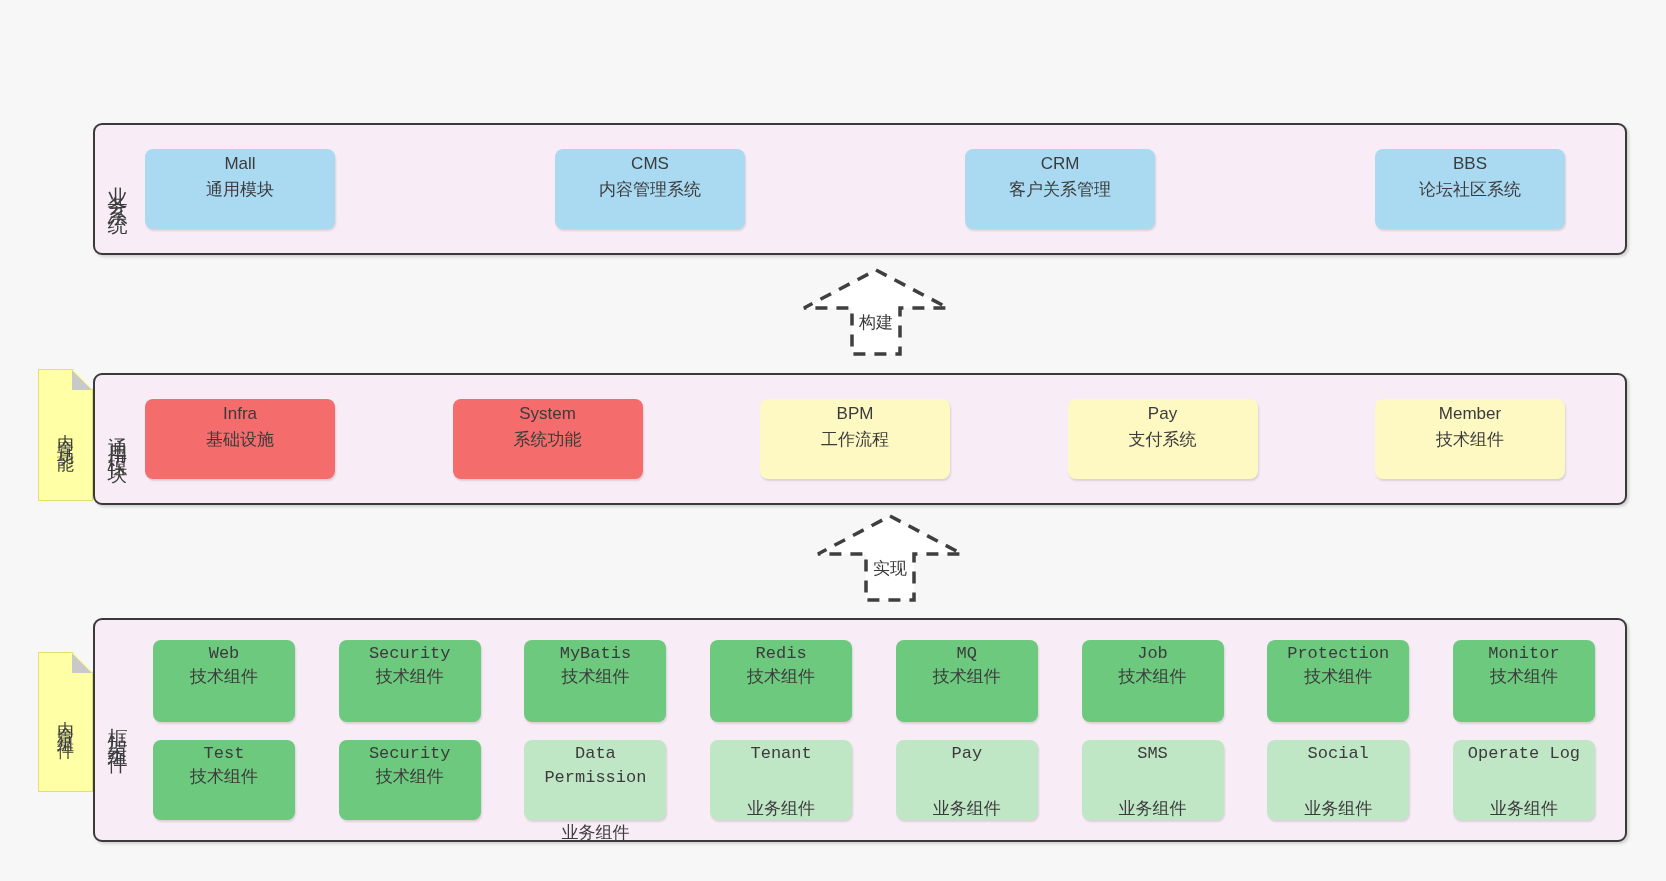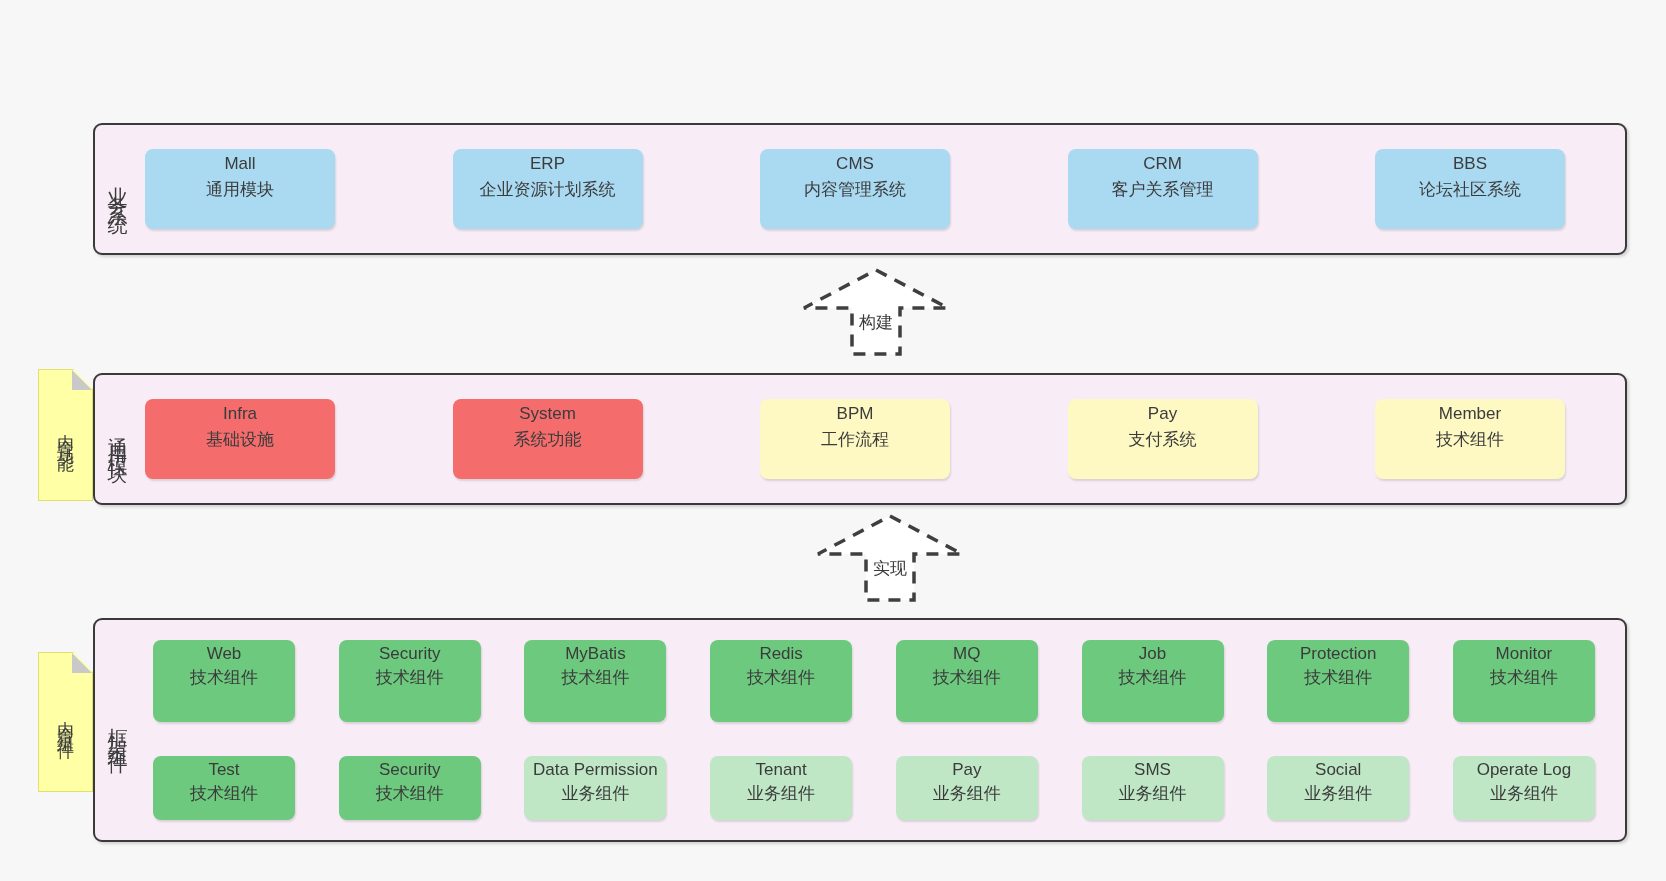--- a/index.html
+++ b/index.html
@@ -33,45 +33,45 @@
     font-size:20px; letter-spacing:9px; line-height:1;
     color:#3b3b3b; white-space:nowrap;
   }
 
   .boxrow {
     position:absolute; left:50px; right:60px; top:0; bottom:0;
     display:flex; justify-content:space-between; align-items:center;
   }
   .band3 .rows {
     position:absolute; left:58px; right:30px; top:20px; bottom:20px;
-    display:flex; flex-direction:column; justify-content:space-between;
+    display:flex; flex-direction:column; justify-content:space-between;font-family:Liberation Mono, monospace;
   }
   .band3 .boxrow3 {
     display:flex; justify-content:space-between; align-items:stretch;
   }
 
   
   .box {
     border-radius:8px;
     display:flex; flex-direction:column;
     justify-content:flex-start; align-items:center;
     text-align:center;
     font-size:17px; line-height:1.5;
     box-shadow:1px 2px 2px rgba(0,0,0,0.12);
     box-sizing:border-box;
     padding:2px 0;
   }
   .bigbox   { width:190px; height:80px; }
   .smallbox { width:142px; height:82px; line-height:1.4; }
-  .row2 .smallbox { height:64px; }
+  .row2 .smallbox { height:80px; }
   .blue        { background:#a9daf2; }
   .red         { background:#f46c6c; }
   .pink        { background:#fef9c3; }
   .green       { background:#6cc97e; }
-  .green-light { background:#bfe7c6; }
+  .green-light { background:#bfe7c6;gap:32px; }
 
   
   .note {
     position:absolute; left:38px; width:55px;
     background:#ffffa6;
     border:1px solid #e0e070;
     box-sizing:border-box;
     clip-path:polygon(0 0, calc(100% - 20px) 0, 100% 20px, 100% 100%, 0 100%);
     display:flex; align-items:center; justify-content:center;
   }
@@ -108,24 +108,20 @@
 <div class="canvas">
 
   <section class="band band1">
     <div class="vlabel">业务系统</div>
     <div class="boxrow">
       <div class="box bigbox blue">
         <span>Mall</span>
         <span>通用模块</span>
       </div>
       <div class="box bigbox blue">
-        <span>ERP</span>
-        <span>企业资源计划系统</span>
-      </div>
-      <div class="box bigbox blue">
         <span>CMS</span>
         <span>内容管理系统</span>
       </div>
       <div class="box bigbox blue">
         <span>CRM</span>
         <span>客户关系管理</span>
       </div>
       <div class="box bigbox blue">
         <span>BBS</span>
         <span>论坛社区系统</span>

